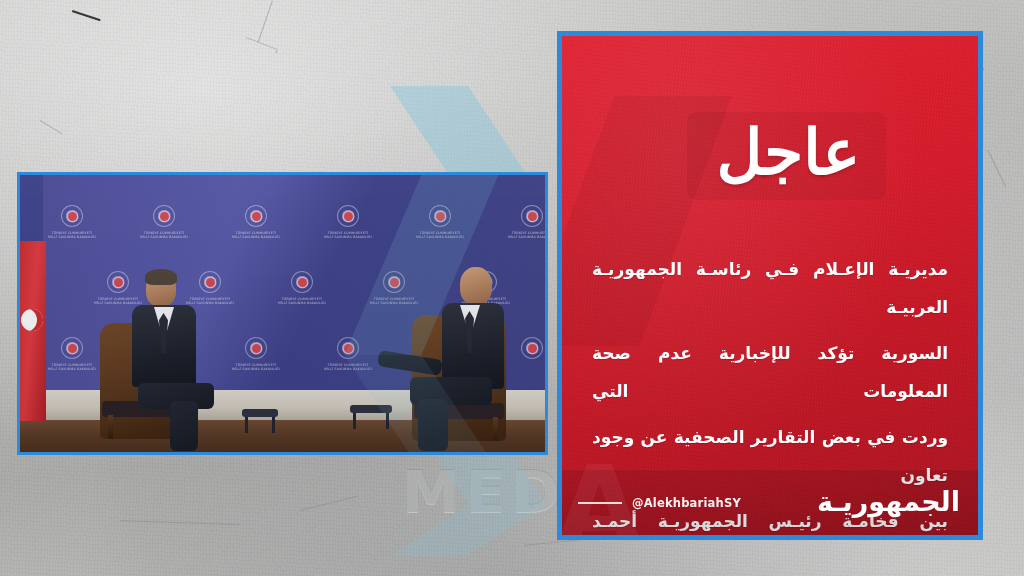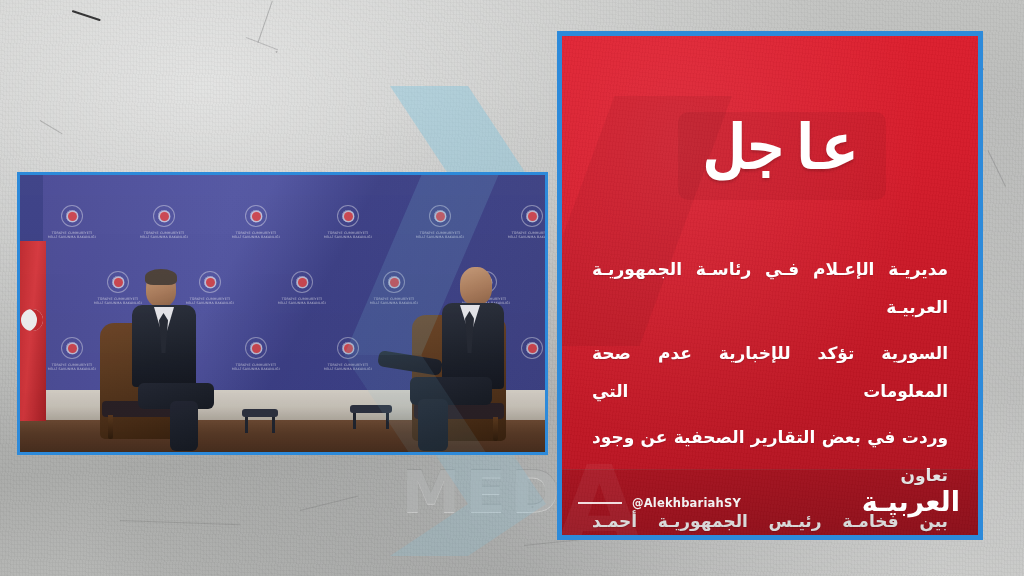--- a/index.html
+++ b/index.html
@@ -280,21 +280,21 @@
   .urgent-badge {
     position: absolute;
     right: 92px;
     top: 76px;
     padding: 4px 26px 10px 30px;
     background: rgba(0,0,0,.055);
     border-radius: 10px;
     direction: rtl;
   }
   .urgent-badge .urgent-text {
-    font-family: Liberation Mono, monospace;
+    font-family: Liberation Serif, serif;
     font-size: 63px;
     line-height: 74px;
     font-weight: 700;
     color: #ffffff;
     letter-spacing: 1px;
     white-space: nowrap;
     text-shadow: 0 2px 3px rgba(0,0,0,.18);
     text-align: right;
   }
 
@@ -513,17 +513,17 @@
       <p>بين فخامـة رئيـس الجمهوريـة أحمـد الشـرع مـع</p>
 
     </div>
 
     <div class="panel-footer">
       <div class="footer-a">A</div>
       <div class="handle-row">
         <div class="handle-rule"></div>
         <div class="handle-text">@AlekhbariahSY</div>
       </div>
-      <div class="brand-logo">العربيـة</div>
+      <div class="brand-logo">الجمهوريـة</div>
     </div>
   </div>
 
 </div>
 
 </body></html>

